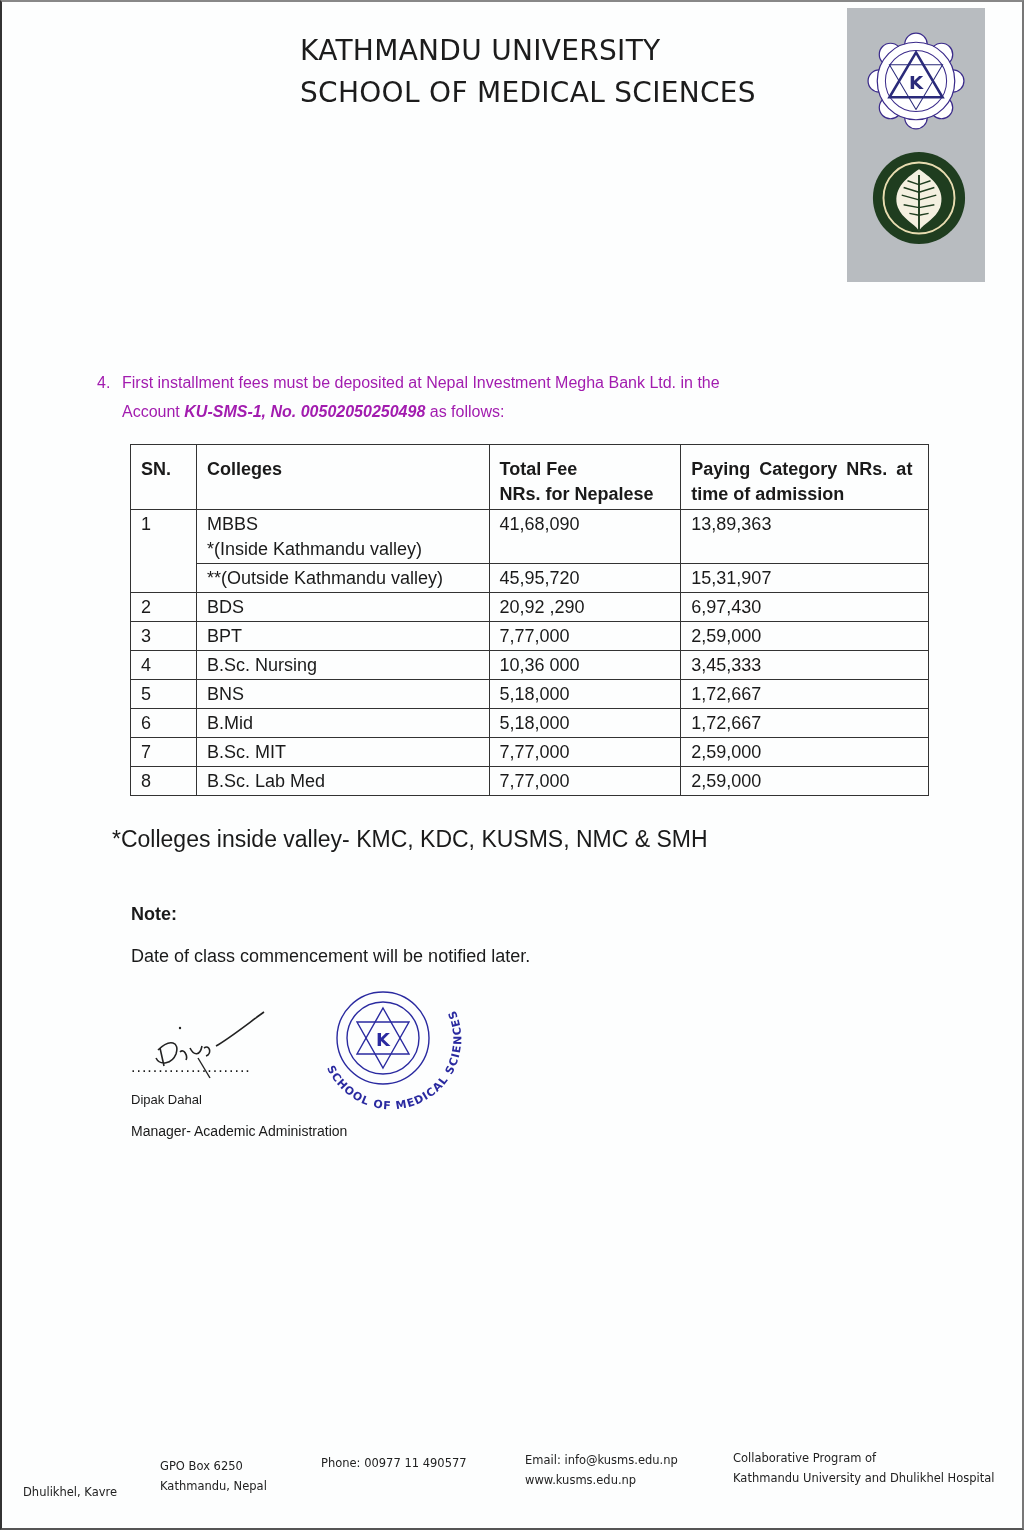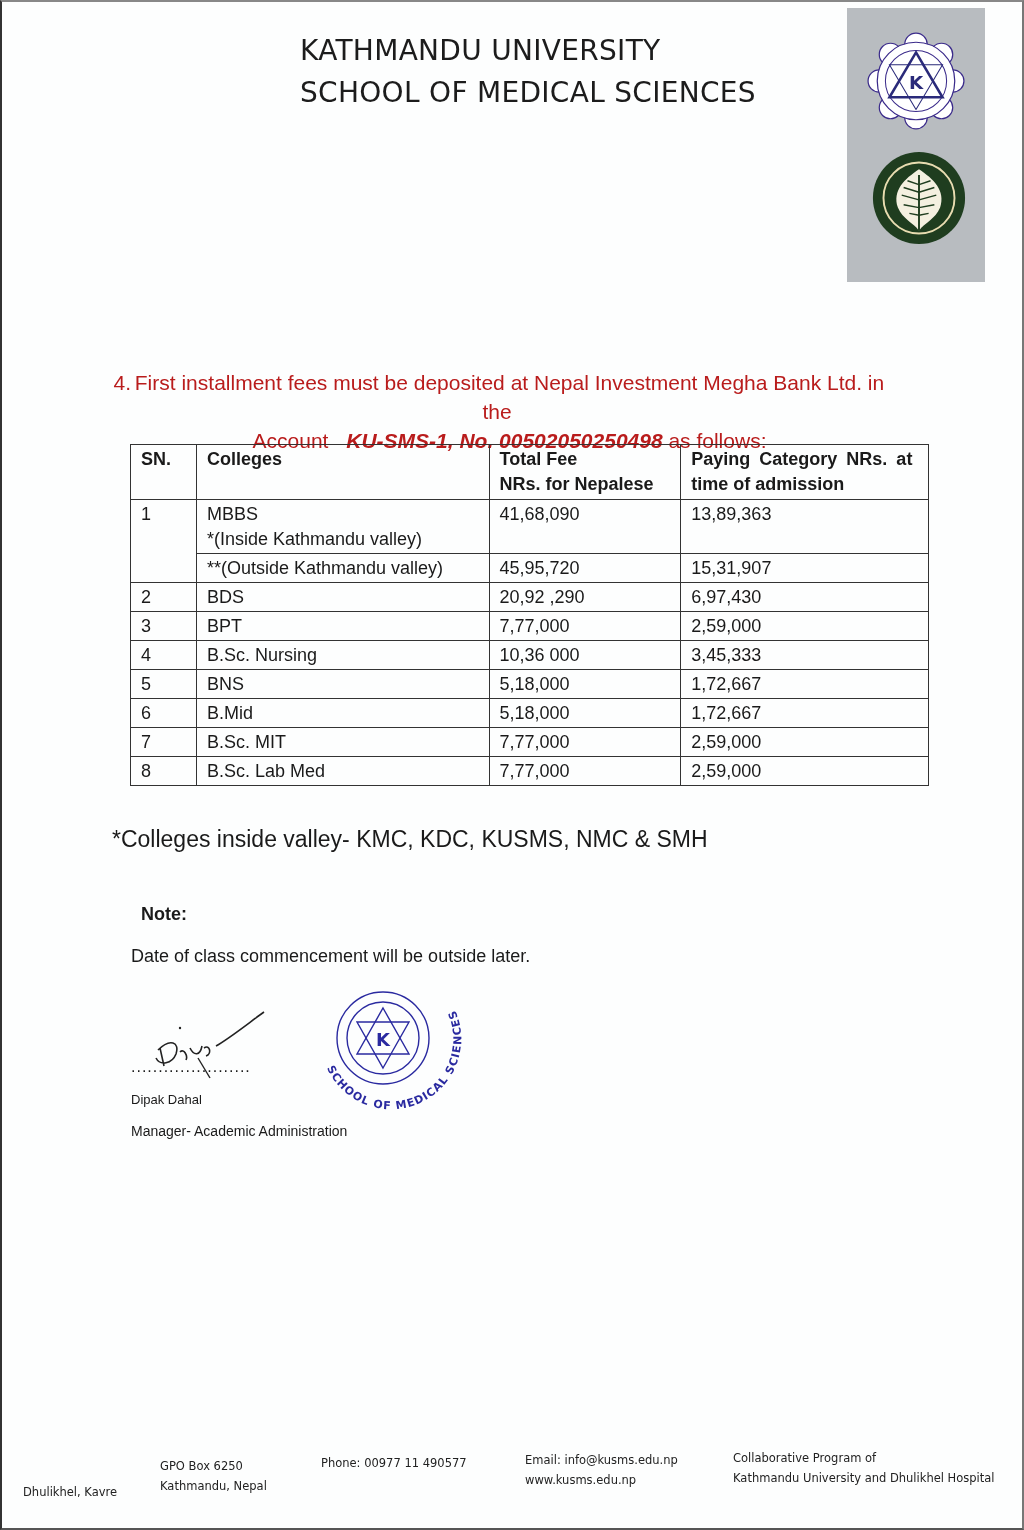--- a/index.html
+++ b/index.html
@@ -20,45 +20,45 @@
   }
   .logo-panel {
     position: absolute; left: 847px; top: 8px; width: 138px; height: 274px;
     background: #b8bcc0;
   }
   .ku-seal { position: absolute; left: 18px; top: 22px; width: 102px; height: 102px; }
   .leaf-logo { position: absolute; left: 24px; top: 142px; width: 96px; height: 96px; }
 
   .para {
     position: absolute; left: 97px; top: 368px; width: 800px;
-    font-size: 21px; line-height: 29px; color: #b91c1c; text-align: center;
+    font-size: 16px; line-height: 29px; color: #a21caf;
   }
   .para .num { display: inline-block; width: 25px; }
   .para .line2 { padding-left: 25px; }
-  .para b { font-style: italic; margin-left: 12px; }
+  .para b { font-style: italic; }
 
   table.fees {
     position: absolute; left: 130px; top: 444px; width: 799px;
     border-collapse: collapse; font-size: 18px; color: #1a1a1a;
   }
   table.fees td, table.fees th {
     border: 1.5px solid #333; vertical-align: top; text-align: left;
     padding: 2px 8px 1px 10px; line-height: 25px;
   }
-  table.fees th { font-weight: bold; padding-top: 2px; padding-bottom: 2px; }
+  table.fees th { font-weight: bold; padding-top: 12px; padding-bottom: 2px; }
   .c1 { width: 47px; }
   .c2 { width: 274px; }
   .c3 { width: 173px; }
   .c4 { width: 229px; margin-top: 24px; }
   .noborder-bottom { border-bottom: none !important; }
 
   .footnotes {
     position: absolute; left: 112px; top: 824px; font-size: 23px; line-height: 31px;
   }
-  .note-label { position: absolute; left: 141px; top: 904px; font-size: 18px; font-weight: bold; }
+  .note-label { position: absolute; left: 131px; top: 904px; font-size: 18px; font-weight: bold; }
   .note-text { position: absolute; left: 131px; top: 946px; font-size: 18px; }
 
   .signature { position: absolute; left: 150px; top: 1008px; width: 120px; height: 72px; }
   .dots { position: absolute; left: 131px; top: 1058px; font-size: 16px; letter-spacing: 1px; }
   .signer-name { position: absolute; left: 131px; top: 1088px; font-size: 13px; line-height: 24px; }
   .signer-title { position: absolute; left: 131px; top: 1119px; font-size: 14px; line-height: 24px; }
   .stamp { position: absolute; left: 305px; top: 990px; width: 170px; height: 130px; }
 
   .footer { position: absolute; top: 1455px; font-family: "DejaVu Sans", sans-serif; font-size: 11.5px; line-height: 20px; color: #222; }
   .f1 { left: 23px; top: 1459px; margin-top: 23px; }
@@ -184,21 +184,21 @@
         <td>2,59,000</td>
       </tr>
     </tbody>
 </table>
 
 <div class="footnotes">
   <div>*Colleges inside valley- KMC, KDC, KUSMS, NMC &amp; SMH</div>
 </div>
 
 <div class="note-label">Note:</div>
-<div class="note-text">Date of class commencement will be outside later.</div>
+<div class="note-text">Date of class commencement will be notified later.</div>
 
 <svg class="signature" viewBox="0 0 120 72">
   <path d="M8 42 C20 30 30 34 26 46 C22 56 10 58 6 50 M10 40 L14 58 M30 44 C34 40 38 48 36 52 M40 40 C44 48 50 48 52 38 M54 40 C60 36 62 46 56 48 M66 38 C80 30 100 14 114 4" fill="none" stroke="#222" stroke-width="1.6"></path>
   <path d="M48 50 L60 70" stroke="#222" stroke-width="1.4"></path>
   <circle cx="30" cy="20" r="1.2" fill="#222"></circle>
 </svg>
 <div class="dots">......................</div>
 <div class="signer-name">Dipak Dahal</div>
 <div class="signer-title">Manager- Academic Administration</div>
 

